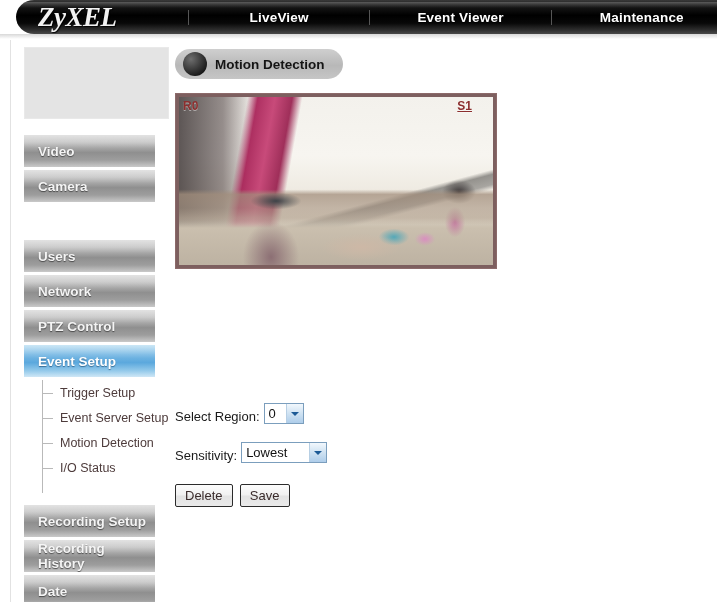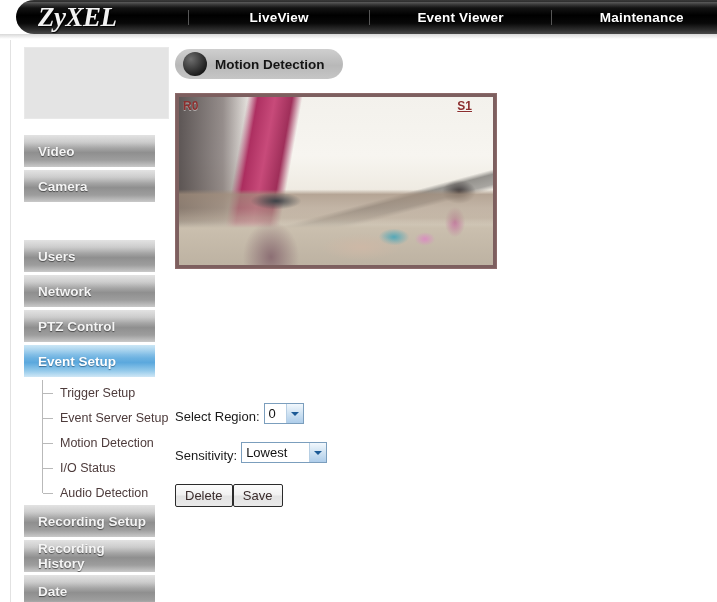--- a/index.html
+++ b/index.html
@@ -296,20 +296,21 @@
     border-right: 4px solid transparent;
     border-top: 4px solid #1c5a96;
   }
   .sel-region { width: 40px; }
   .sel-sens   { width: 86px; }
 
   .btn-row {
     position: absolute;
     left: 0; top: 444px;
     display: flex;
+    gap: 7px;
   }
   .xp-btn {
     min-width: 50px;
     height: 23px;
     padding: 0 9px;
     background: linear-gradient(to bottom, #fcfcfc 0%, #f1f1f1 48%, #e3e3e3 52%, #eaeaea 100%);
     border: 1px solid #2b2b2b;
     border-radius: 2px;
     font-size: 13px;
     color: #3a2b2b;
@@ -357,24 +358,20 @@
         <span>Event Server Setup</span>
       </div>
       <div class="sub-item">
         <span class="dash"></span>
         <span>Motion Detection</span>
       </div>
       <div class="sub-item">
         <span class="dash"></span>
         <span>I/O Status</span>
       </div>
-      <div class="sub-item">
-        <span class="dash"></span>
-        <span>Audio Detection</span>
-      </div>
     </div>
 
     <div class="menu-btn gray" style="top:465px;">Recording Setup</div>
     <div class="menu-btn gray" style="top:500px;">Recording History</div>
     <div class="menu-btn gray" style="top:535px;">Date</div>
   </div>
 
   <div class="content">
 
     <div class="panel-header">

